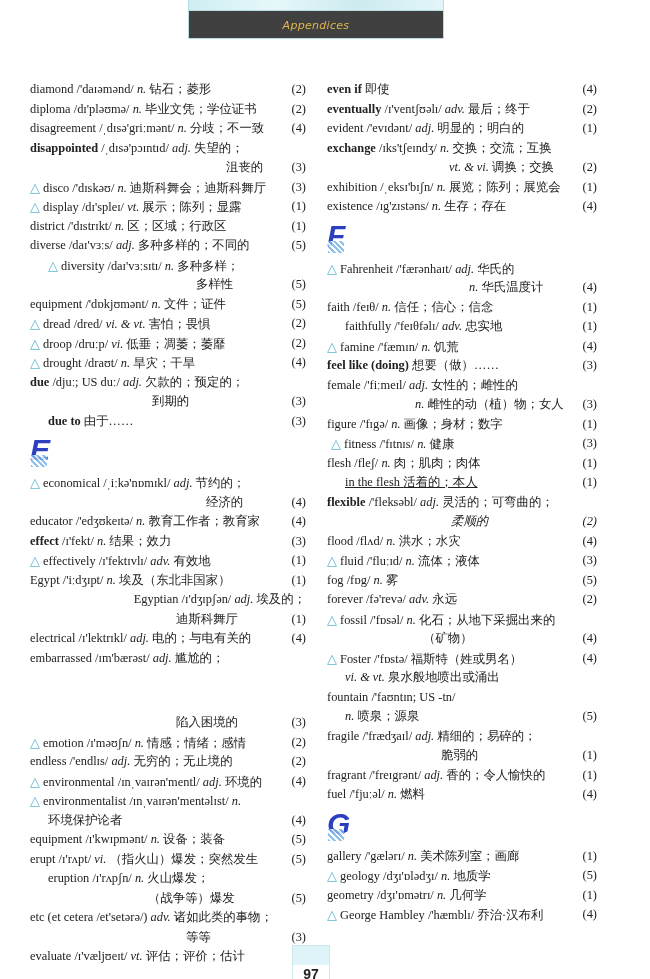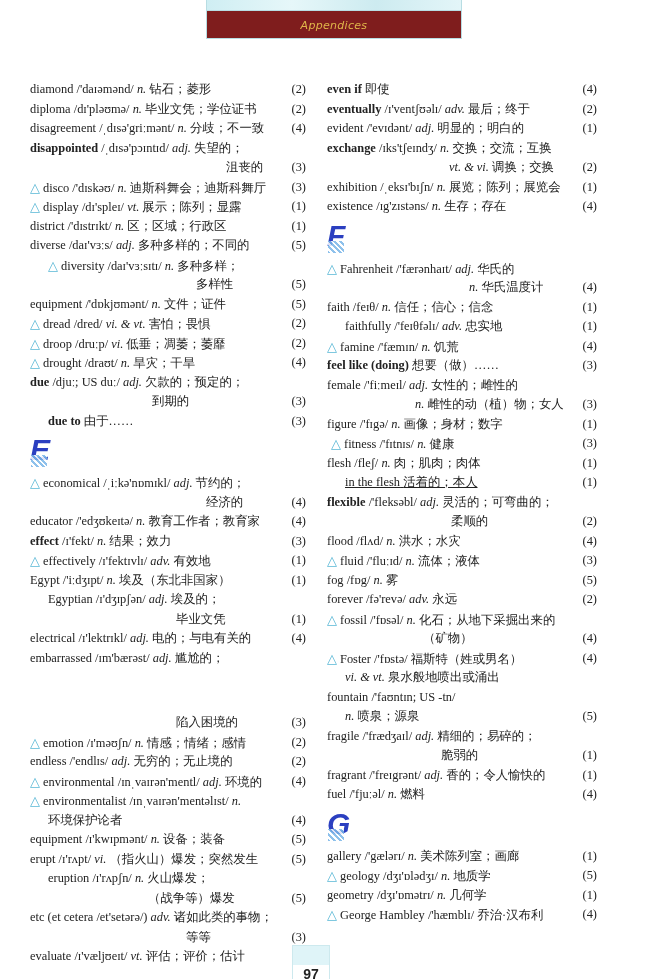--- a/index.html
+++ b/index.html
@@ -1,19 +1,19 @@
 <!DOCTYPE html>
 <html><head>
 <meta charset="utf-8">
 <style>
   html, body { margin:0; padding:0; background:#ffffff; }
   body { width:650px; height:979px; position:relative; overflow:hidden;
          font-family:"Liberation Serif", "DejaVu Serif", serif; color:#222; }
-  .header-box { position:absolute; left:206px; top:0; width:254px; height:38px;
-    border:1px solid #b8dde3; border-top:none; background:#7f1d1d; }
+  .header-box { position:absolute; left:188px; top:0; width:254px; height:38px;
+    border:1px solid #b8dde3; border-top:none; background:#404040; }
   .header-band { height:10px; background:linear-gradient(90deg,#cfeef3,#e6f7f9,#cdebf0,#e3f5f8);
     border-bottom:1px solid #b8dde3; }
   .header-title { text-align:center; font-family:"DejaVu Sans", sans-serif; font-style:italic;
     font-size:11px; color:#e0b64a; margin-top:8px; letter-spacing:0.3px; }
 
   .col { position:absolute; top:80px; }
   .col.left { left:30px; width:276px; }
   .col.right { left:327px; width:270px; }
 
   .row { position:relative; height:19.5px; line-height:19.5px; font-size:12.4px; white-space:nowrap; }
@@ -65,22 +65,22 @@
     <div class="row" style="padding-left: 18px;"><span class="word bold">due to</span> <span class="def">由于……</span><span class="num">(3)</span></div>
     <div class="letter">
       <div class="letter-icon"><span class="glyph">E</span><span class="dots"></span></div>
     </div>
     <div class="row"><span class="tri">△</span><span class="word">economical</span> <span class="phon">/ˌiːkə'nɒmɪkl/</span> <span class="pos">adj.</span> <span class="def">节约的；</span></div>
     <div class="row" style="padding-left: 176px;"><span class="def">经济的</span><span class="num">(4)</span></div>
     <div class="row"><span class="word">educator</span> <span class="phon">/'edʒʊkeɪtə/</span> <span class="pos">n.</span> <span class="def">教育工作者；教育家</span><span class="num">(4)</span></div>
     <div class="row"><span class="word bold">effect</span> <span class="phon">/ɪ'fekt/</span> <span class="pos">n.</span> <span class="def">结果；效力</span><span class="num">(3)</span></div>
     <div class="row"><span class="tri">△</span><span class="word">effectively</span> <span class="phon">/ɪ'fektɪvlɪ/</span> <span class="pos">adv.</span> <span class="def">有效地</span><span class="num">(1)</span></div>
     <div class="row"><span class="word">Egypt</span> <span class="phon">/'iːdʒɪpt/</span> <span class="pos">n.</span> <span class="def">埃及（东北非国家）</span><span class="num">(1)</span></div>
-    <div class="row" style="padding-left: 18px;"><span class="word">Egyptian</span> <span class="phon">/ɪ'dʒɪpʃən/</span> <span class="pos">adj.</span> <span class="def">埃及的；</span></div>
-    <div class="row" style="padding-left: 146px;"><span class="def">毕业文凭</span><span class="num">(1)</span></div>
+    <div class="row" style="padding-left: 18px; text-align: right;"><span class="word">Egyptian</span> <span class="phon">/ɪ'dʒɪpʃən/</span> <span class="pos">adj.</span> <span class="def">埃及的；</span></div>
+    <div class="row" style="padding-left: 146px;"><span class="def">迪斯科舞厅</span><span class="num">(1)</span></div>
     <div class="row"><span class="word">electrical</span> <span class="phon">/ɪ'lektrɪkl/</span> <span class="pos">adj.</span> <span class="def">电的；与电有关的</span><span class="num">(4)</span></div>
     <div class="row"><span class="word">embarrassed</span> <span class="phon">/ɪm'bærəst/</span> <span class="pos">adj.</span> <span class="def">尴尬的；</span></div>
     <div class="row" style="padding-left: 146px; margin-top: 45px;"><span class="def">陷入困境的</span><span class="num">(3)</span></div>
     <div class="row"><span class="tri">△</span><span class="word">emotion</span> <span class="phon">/ɪ'məʊʃn/</span> <span class="pos">n.</span> <span class="def">情感；情绪；感情</span><span class="num">(2)</span></div>
     <div class="row"><span class="word">endless</span> <span class="phon">/'endlɪs/</span> <span class="pos">adj.</span> <span class="def">无穷的；无止境的</span><span class="num">(2)</span></div>
     <div class="row"><span class="tri">△</span><span class="word">environmental</span> <span class="phon">/ɪnˌvaɪrən'mentl/</span> <span class="pos">adj.</span> <span class="def">环境的</span><span class="num">(4)</span></div>
     <div class="row"><span class="tri">△</span><span class="word">environmentalist</span> <span class="phon">/ɪnˌvaɪrən'mentəlɪst/</span> <span class="pos">n.</span></div>
     <div class="row" style="padding-left: 18px;"><span class="def">环境保护论者</span><span class="num">(4)</span></div>
     <div class="row"><span class="word">equipment</span> <span class="phon">/ɪ'kwɪpmənt/</span> <span class="pos">n.</span> <span class="def">设备；装备</span><span class="num">(5)</span></div>
     <div class="row"><span class="word">erupt</span> <span class="phon">/ɪ'rʌpt/</span> <span class="pos">vi.</span> <span class="def">（指火山）爆发；突然发生</span><span class="num">(5)</span></div>
@@ -107,21 +107,21 @@
     <div class="row" style="padding-left: 18px;"><span class="word">faithfully</span> <span class="phon">/'feɪθfəlɪ/</span> <span class="pos">adv.</span> <span class="def">忠实地</span><span class="num">(1)</span></div>
     <div class="row"><span class="tri">△</span><span class="word">famine</span> <span class="phon">/'fæmɪn/</span> <span class="pos">n.</span> <span class="def">饥荒</span><span class="num">(4)</span></div>
     <div class="row"><span class="word bold">feel like (doing)</span> <span class="def">想要（做）……</span><span class="num">(3)</span></div>
     <div class="row"><span class="word">female</span> <span class="phon">/'fiːmeɪl/</span> <span class="pos">adj.</span> <span class="def">女性的；雌性的</span></div>
     <div class="row" style="padding-left: 88px;"><span class="pos">n.</span> <span class="def">雌性的动（植）物；女人</span><span class="num">(3)</span></div>
     <div class="row"><span class="word">figure</span> <span class="phon">/'fɪgə/</span> <span class="pos">n.</span> <span class="def">画像；身材；数字</span><span class="num">(1)</span></div>
     <div class="row" style="padding-left: 4px;"><span class="tri">△</span><span class="word">fitness</span> <span class="phon">/'fɪtnɪs/</span> <span class="pos">n.</span> <span class="def">健康</span><span class="num">(3)</span></div>
     <div class="row"><span class="word">flesh</span> <span class="phon">/fleʃ/</span> <span class="pos">n.</span> <span class="def">肉；肌肉；肉体</span><span class="num">(1)</span></div>
     <div class="row" style="padding-left: 18px; text-decoration: underline;"><span class="word">in the flesh</span> <span class="def">活着的；本人</span><span class="num">(1)</span></div>
     <div class="row"><span class="word bold">flexible</span> <span class="phon">/'fleksəbl/</span> <span class="pos">adj.</span> <span class="def">灵活的；可弯曲的；</span></div>
-    <div class="row" style="padding-left: 124px;"><span class="def">柔顺的</span><span class="num">(2)</span></div>
+    <div class="row" style="padding-left: 124px; font-style: italic;"><span class="def">柔顺的</span><span class="num">(2)</span></div>
     <div class="row"><span class="word">flood</span> <span class="phon">/flʌd/</span> <span class="pos">n.</span> <span class="def">洪水；水灾</span><span class="num">(4)</span></div>
     <div class="row"><span class="tri">△</span><span class="word">fluid</span> <span class="phon">/'fluːɪd/</span> <span class="pos">n.</span> <span class="def">流体；液体</span><span class="num">(3)</span></div>
     <div class="row"><span class="word">fog</span> <span class="phon">/fɒg/</span> <span class="pos">n.</span> <span class="def">雾</span><span class="num">(5)</span></div>
     <div class="row"><span class="word">forever</span> <span class="phon">/fə'revə/</span> <span class="pos">adv.</span> <span class="def">永远</span><span class="num">(2)</span></div>
     <div class="row"><span class="tri">△</span><span class="word">fossil</span> <span class="phon">/'fɒsəl/</span> <span class="pos">n.</span> <span class="def">化石；从地下采掘出来的</span></div>
     <div class="row" style="padding-left: 96px;"><span class="def">（矿物）</span><span class="num">(4)</span></div>
     <div class="row"><span class="tri">△</span><span class="word">Foster</span> <span class="phon">/'fɒstə/</span> <span class="def">福斯特（姓或男名）</span><span class="num">(4)</span></div>
     <div class="row" style="padding-left: 18px;"><span class="pos">vi. &amp; vt.</span> <span class="def">泉水般地喷出或涌出</span></div>
     <div class="row"><span class="word">fountain</span> <span class="phon">/'faʊntɪn; US -tn/</span></div>
     <div class="row" style="padding-left: 18px;"><span class="pos">n.</span> <span class="def">喷泉；源泉</span><span class="num">(5)</span></div>

